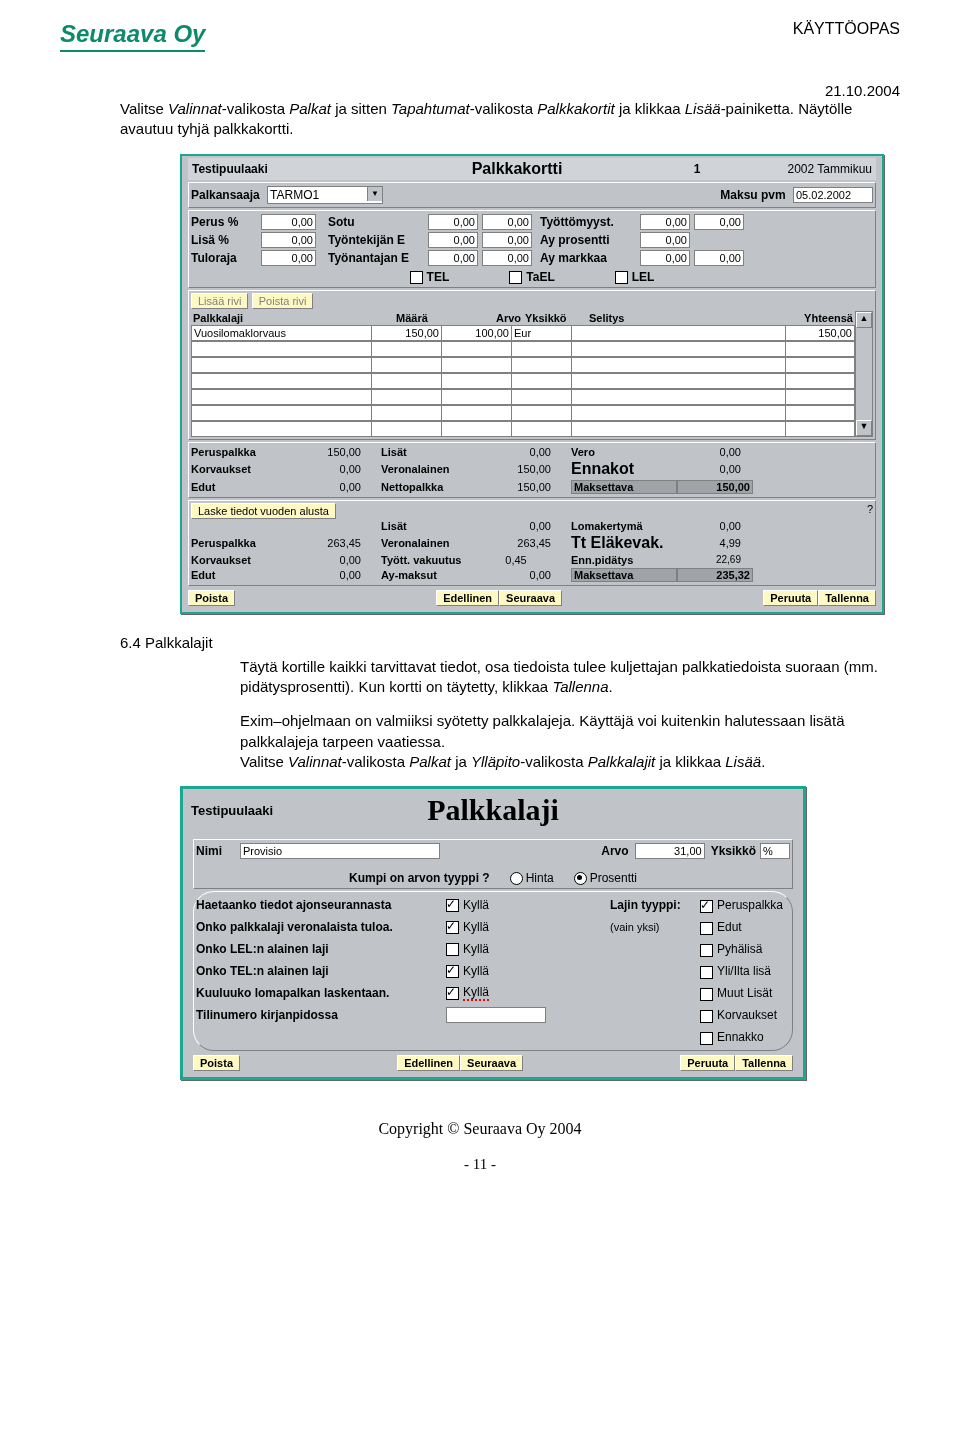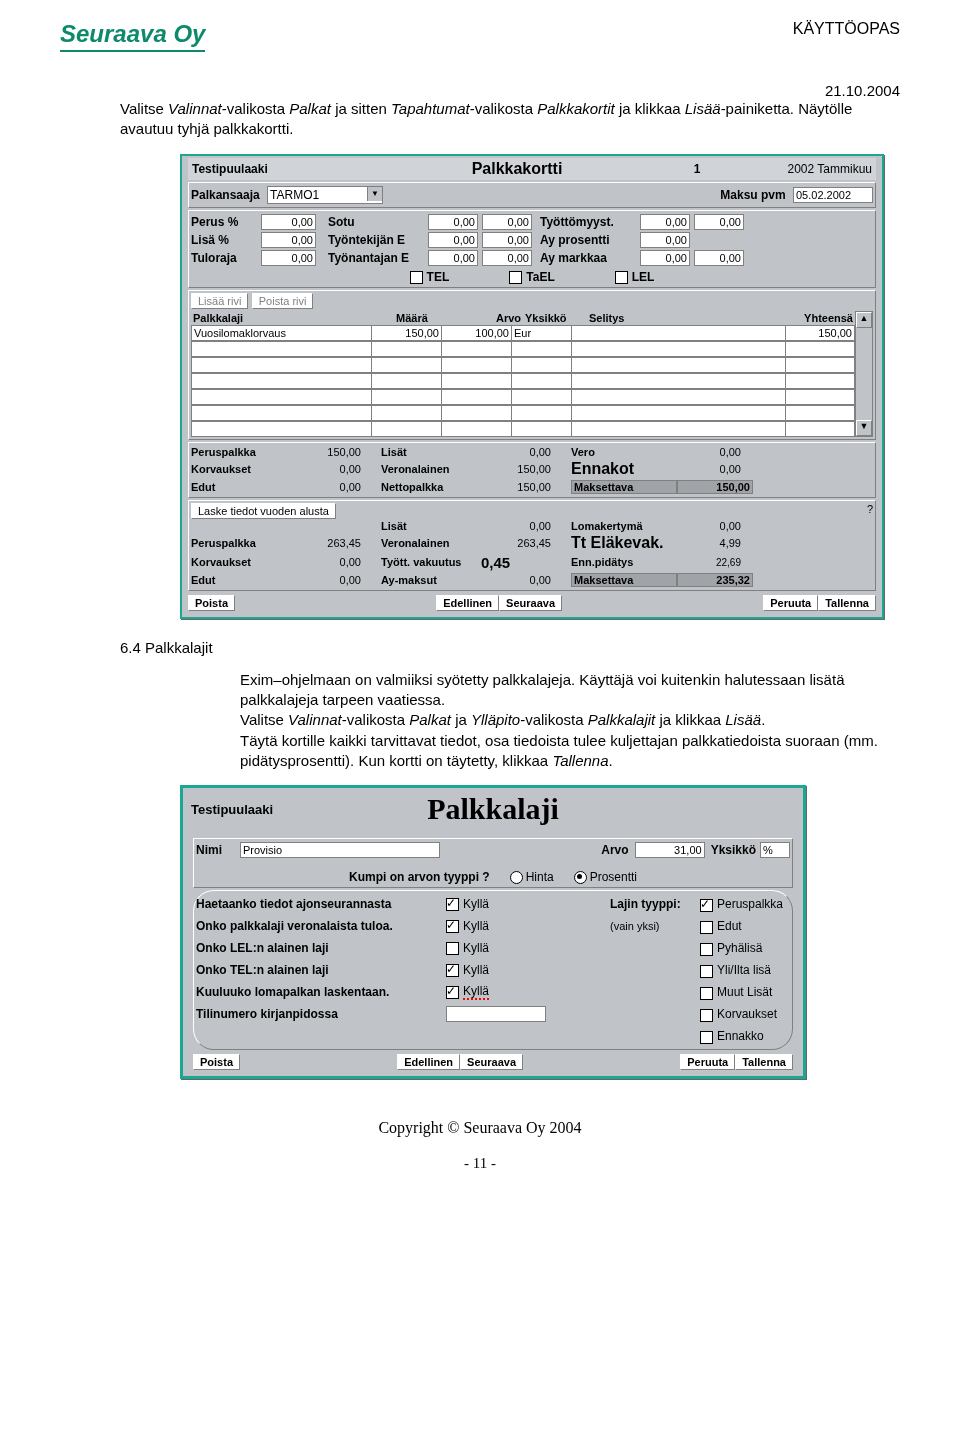--- a/index.html
+++ b/index.html
@@ -21,21 +21,21 @@
   .tbar .title-mid { flex:1; text-align:center; font-size:16px; font-weight:bold; }
   .tbar .ttl-left { width:160px; }
   .tbar .ttl-right { width:160px; text-align:right; font-weight:normal; }
   .row { display:flex; align-items:center; padding:1px 0; }
   .lbl { font-weight:bold; }
   .inp { background:#fff; border:1px solid #808080; height:16px; font-size:11px; padding:0 2px; display:inline-flex; align-items:center; justify-content:flex-end; box-sizing:border-box; }
   .inp.left { justify-content:flex-start; }
   .bold { font-weight:bold; }
   .chk { width:11px; height:11px; border:1px solid #000; background:#fff; display:inline-block; vertical-align:middle; margin-right:4px; position:relative; }
   .chk.on::after { content:"✓"; position:absolute; top:-3px; left:-1px; font-size:12px; }
-  .btn3d { display:inline-block; background:#ffffff; border:1px solid #808080; border-top-color:#fff; border-left-color:#fff; padding:1px 6px; font-size:11px; cursor:default; }
+  .btn3d { display:inline-block; background:#fef9c3; border:1px solid #808080; border-top-color:#fff; border-left-color:#fff; padding:1px 6px; font-size:11px; cursor:default; }
   .btn3d.dis { color:#808080; }
   .panel { border:1px solid #808080; border-top-color:#fff; border-left-color:#fff; padding:2px; margin-top:2px; }
   .grid-head { display:flex; font-weight:bold; font-size:11px; }
   .grid-head > div { padding:1px 2px; }
   .tbl-row { display:flex; }
   .tbl-row .inp { border-right:none; }
   .tbl-row .inp:last-child { border-right:1px solid #808080; }
   .sbar { width:16px; background:#c0c4c8; border:1px solid #808080; display:flex; flex-direction:column; justify-content:space-between; }
   .sbar .arr { height:14px; text-align:center; font-size:9px; background:#c0c4c8; border:1px solid #808080; border-top-color:#fff; border-left-color:#fff; }
   .btm-btns { display:flex; justify-content:space-between; margin-top:4px; }
@@ -274,21 +274,21 @@
               <span style="width:20px;"></span>
               <span class="lbl" style="width:100px;font-size:16px;">Tt Eläkevak.</span>
               <span style="width:70px;text-align:right;font-size:11px;">4,99</span>
               <span style="width:20px;"></span>
             </div>
             <div class="row">
               <span class="lbl" style="width:100px;font-size:11px;">Korvaukset</span>
               <span style="width:70px;text-align:right;font-size:11px;">0,00</span>
               <span style="width:20px;"></span>
               <span class="lbl" style="width:100px;font-size:11px;">Tyött. vakuutus</span>
-              <span style="width:70px;text-align:left;font-size:15px;font-weight:bold;">0,45</span>
+              <span style="width:70px;text-align:center;font-size:11px;">0,45</span>
               <span style="width:20px;"></span>
               <span class="lbl" style="width:100px;font-size:11px;">Enn.pidätys</span>
               <span style="width:70px;text-align:right;font-size:10px;">22,69</span>
               <span style="width:20px;"></span>
             </div>
             <div class="row">
               <span class="lbl" style="width:100px;font-size:11px;">Edut</span>
               <span style="width:70px;text-align:right;font-size:11px;">0,00</span>
               <span style="width:20px;"></span>
               <span class="lbl" style="width:100px;font-size:11px;">Ay-maksut</span>
@@ -311,26 +311,26 @@
         </div>
         <div class="grp">
           <span class="btn3d bold">Peruuta</span>
           <span class="btn3d bold">Tallenna</span>
         </div>
       </div>
     </div>
   </div>
 
   <div class="sub-label">6.4 Palkkalajit</div>
+  <div class="body-text" style="margin-left:180px;">
+    Täytä kortille kaikki tarvittavat tiedot, osa tiedoista tulee kuljettajan palkkatiedoista suoraan (mm. pidätysprosentti). Kun kortti on täytetty, klikkaa <i>Tallenna</i>.
+  </div>
   <div class="body-text" style="margin-left:180px;margin-top:14px;">
     Exim–ohjelmaan on valmiiksi syötetty palkkalajeja. Käyttäjä voi kuitenkin halutessaan lisätä palkkalajeja tarpeen vaatiessa.<br>
     Valitse <i>Valinnat</i>-valikosta <i>Palkat</i> ja <i>Ylläpito</i>-valikosta <i>Palkkalajit</i> ja klikkaa <i>Lisää</i>.
-  </div>
-  <div class="body-text" style="margin-left:180px;">
-    Täytä kortille kaikki tarvittavat tiedot, osa tiedoista tulee kuljettajan palkkatiedoista suoraan (mm. pidätysprosentti). Kun kortti on täytetty, klikkaa <i>Tallenna</i>.
   </div>
 
   <div class="win2">
     <div class="w2-title">
       <span class="bold" style="width:140px;font-size:13px;">Testipuulaaki</span>
       <span class="big">Palkkalaji</span>
       <span style="width:140px;"></span>
     </div>
     <div class="w2-body">
       <div class="panel">

